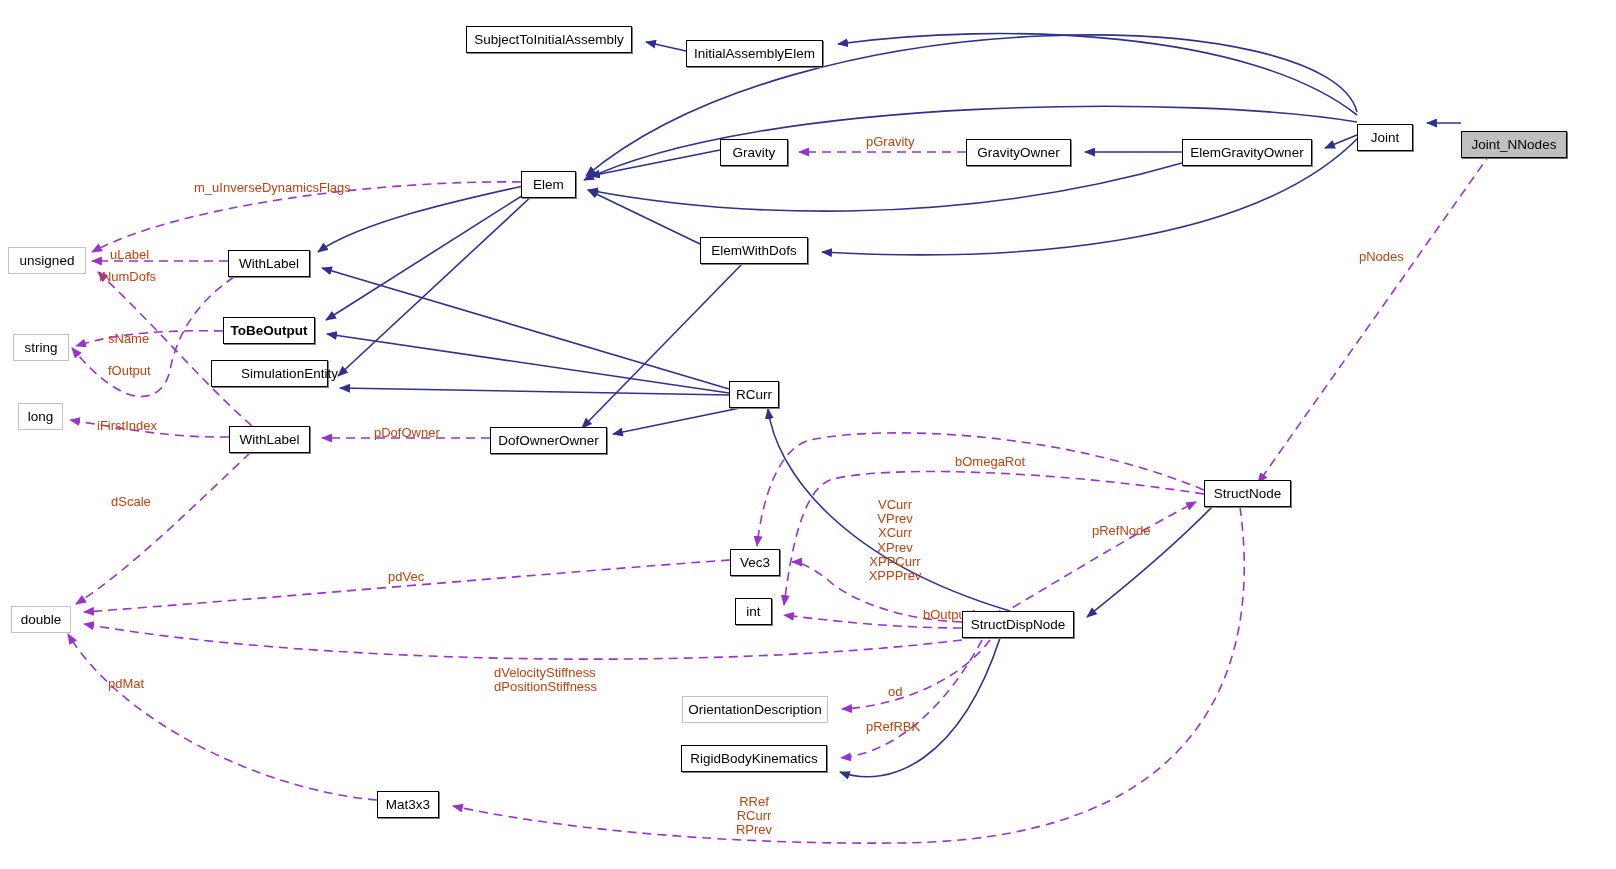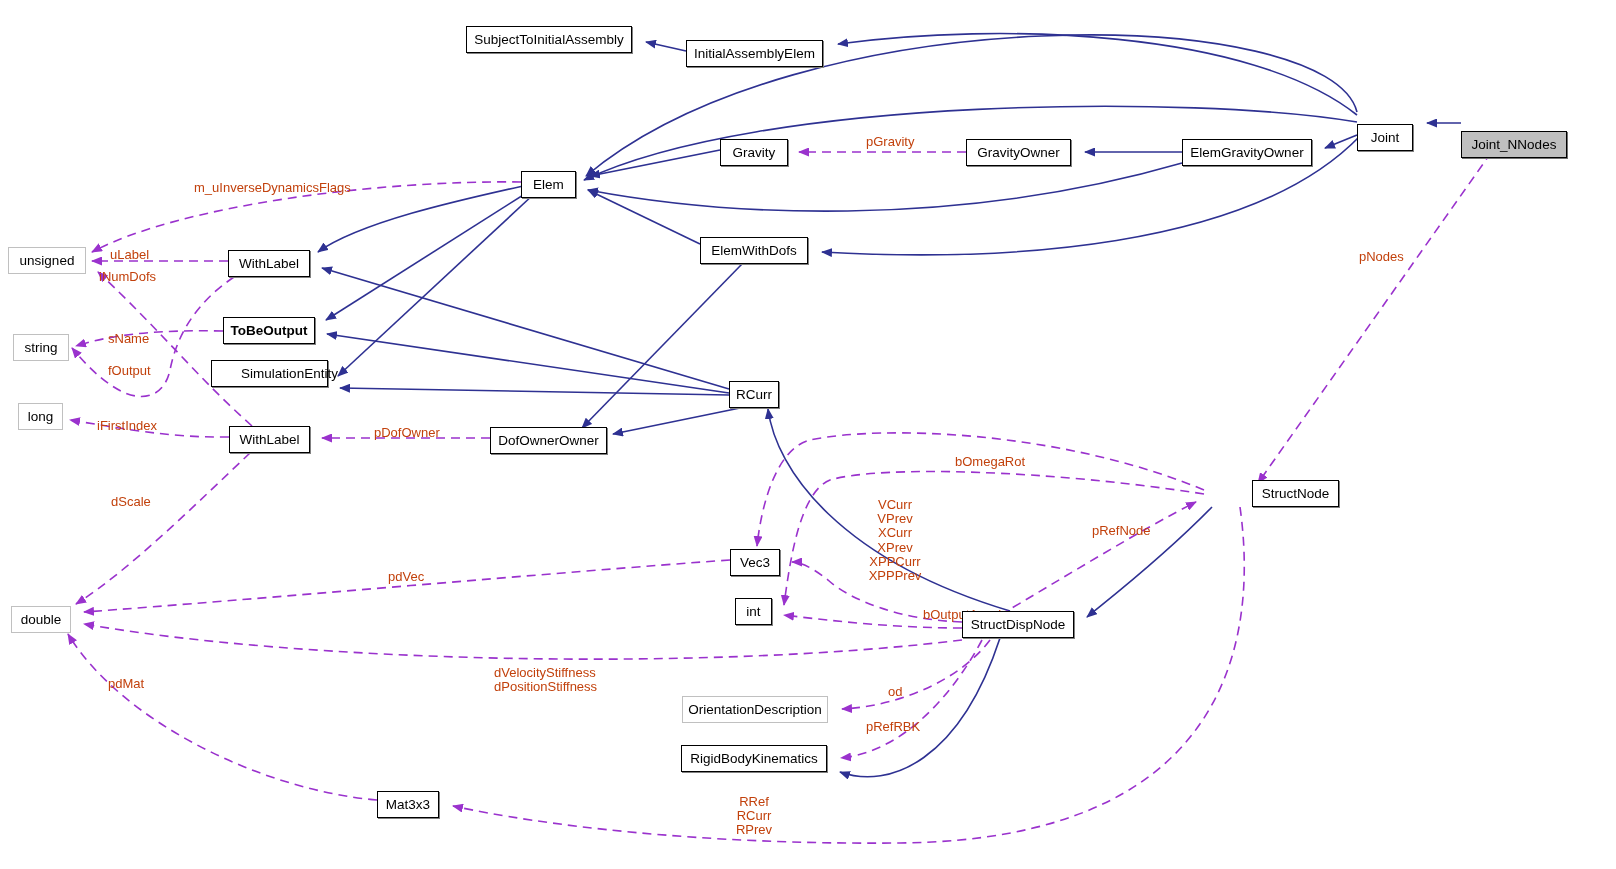--- a/index.html
+++ b/index.html
@@ -219,21 +219,21 @@
   </div>
 
   <div class="node-box" style="left:229px;top:426px;width:81px;height:27px;">
     <span>WithLabel</span>
   </div>
 
   <div class="node-box" style="left:490px;top:427px;width:117px;height:27px;">
     <span>DofOwnerOwner</span>
   </div>
 
-  <div class="node-box" style="left:1204px;top:480px;width:87px;height:27px;margin-left:48px;">
+  <div class="node-box" style="left:1204px;top:480px;width:87px;height:27px;">
     <span>StructNode</span>
   </div>
 
   <div class="node-box" style="left:730px;top:549px;width:50px;height:27px;">
     <span>Vec3</span>
   </div>
 
   <div class="node-box basic" style="left:11px;top:606px;width:60px;height:27px;">
     <span>double</span>
   </div>

